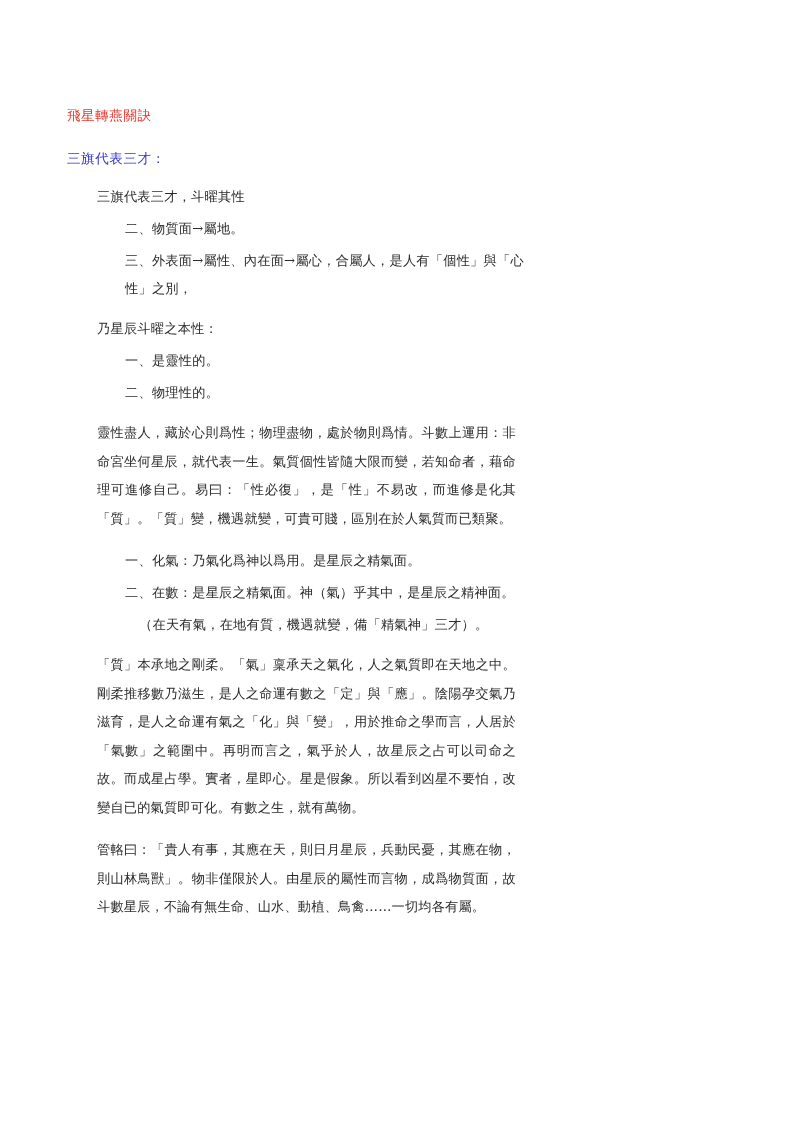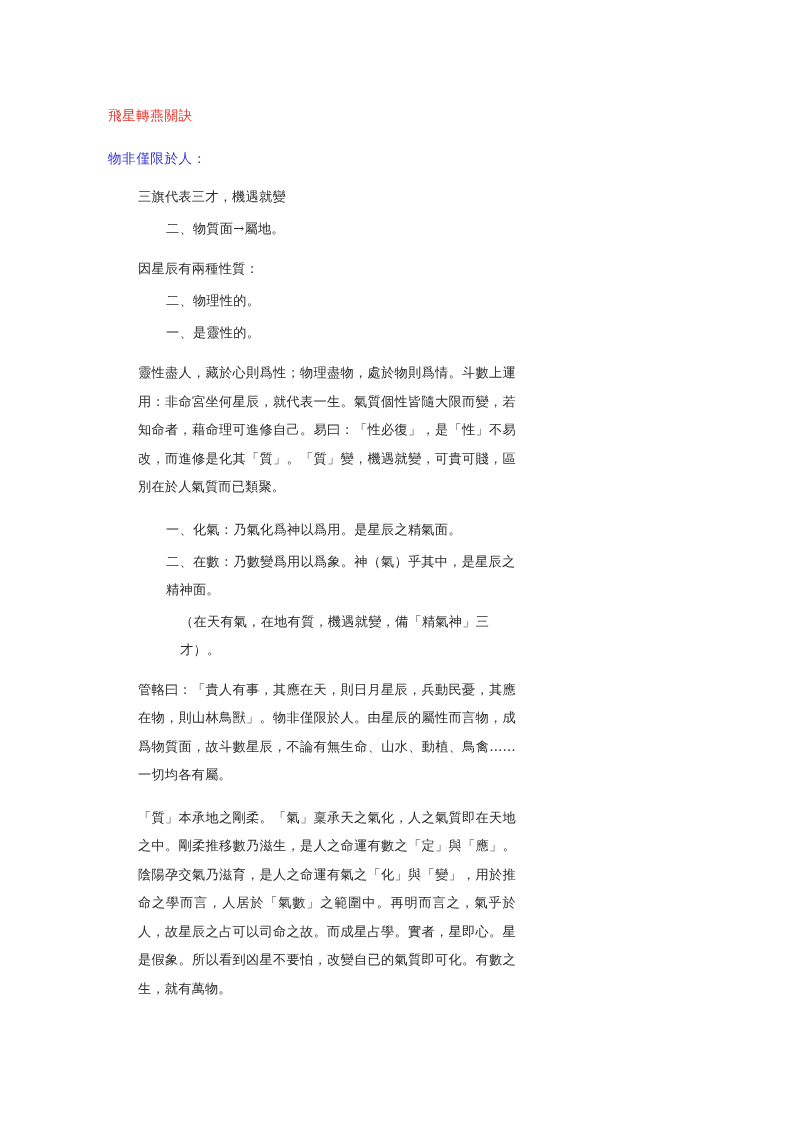--- a/index.html
+++ b/index.html
@@ -15,21 +15,21 @@
     font-family: "DejaVu Serif", "Liberation Serif", serif;
     color: #2b2b2b;
     -webkit-font-smoothing: antialiased;
   }
 
   .page {
     position: relative;
     width: 644px;
     height: 1122px;
     box-sizing: border-box;
-    padding: 104px 120px 0 108px;
+    padding: 104px 120px 0 67px;
   }
 
   
   .doc-title {
     font-size: 13.5px;
     line-height: 22px;
     font-weight: 400;
     margin: 0 0 21px 0;
     letter-spacing: 0.6px;
   }
@@ -83,45 +83,46 @@
     max-width: 515px;
   }
 </style>
 </head>
 <body style="background: rgb(255, 255, 255); color: rgb(43, 43, 43);">
 
 <div class="page">
 
   <h1 class="doc-title" style="color: rgb(232, 52, 43);">飛星轉燕關訣</h1>
 
-  <h2 class="doc-subtitle" style="color: rgb(51, 51, 204);">物非僅限於人：</h2>
+  <h2 class="doc-subtitle" style="color: rgb(51, 51, 204);">三旗代表三才：</h2>
 
   <div class="block">
-    <p class="lead">三旗代表三才，機遇就變</p>
+    <p class="lead">三旗代表三才，斗曜其性</p>
     <p class="item">二、物質面→屬地。</p>
+    <p class="item">三、外表面→屬性、內在面→屬心，合屬人，是人有「個性」與「心性」之別，</p>
   </div>
 
   <div class="block">
-    <p class="lead">因星辰有兩種性質：</p>
+    <p class="lead">乃星辰斗曜之本性：</p>
+    <p class="item">一、是靈性的。</p>
     <p class="item">二、物理性的。</p>
-    <p class="item">一、是靈性的。</p>
   </div>
 
   <div class="block">
     <p class="flow">靈性盡人，藏於心則爲性；物理盡物，處於物則爲情。斗數上運用：非命宮坐何星辰，就代表一生。氣質個性皆隨大限而變，若知命者，藉命理可進修自己。易曰：「性必復」，是「性」不易改，而進修是化其「質」。「質」變，機遇就變，可貴可賤，區別在於人氣質而已類聚。</p>
   </div>
 
   <div class="block">
     <p class="item">一、化氣：乃氣化爲神以爲用。是星辰之精氣面。</p>
-    <p class="item">二、在數：乃數變爲用以爲象。神（氣）乎其中，是星辰之精神面。</p>
+    <p class="item">二、在數：是星辰之精氣面。神（氣）乎其中，是星辰之精神面。</p>
     <p class="item note">（在天有氣，在地有質，機遇就變，備「精氣神」三才）。</p>
+  </div>
+
+  <div class="block">
+    <p class="flow">「質」本承地之剛柔。「氣」稟承天之氣化，人之氣質即在天地之中。剛柔推移數乃滋生，是人之命運有數之「定」與「應」。陰陽孕交氣乃滋育，是人之命運有氣之「化」與「變」，用於推命之學而言，人居於「氣數」之範圍中。再明而言之，氣乎於人，故星辰之占可以司命之故。而成星占學。實者，星即心。星是假象。所以看到凶星不要怕，改變自已的氣質即可化。有數之生，就有萬物。</p>
   </div>
 
   <div class="block">
     <p class="flow">管輅曰：「貴人有事，其應在天，則日月星辰，兵動民憂，其應在物，則山林鳥獸」。物非僅限於人。由星辰的屬性而言物，成爲物質面，故斗數星辰，不論有無生命、山水、動植、鳥禽……一切均各有屬。</p>
   </div>
 
-  <div class="block">
-    <p class="flow">「質」本承地之剛柔。「氣」稟承天之氣化，人之氣質即在天地之中。剛柔推移數乃滋生，是人之命運有數之「定」與「應」。陰陽孕交氣乃滋育，是人之命運有氣之「化」與「變」，用於推命之學而言，人居於「氣數」之範圍中。再明而言之，氣乎於人，故星辰之占可以司命之故。而成星占學。實者，星即心。星是假象。所以看到凶星不要怕，改變自已的氣質即可化。有數之生，就有萬物。</p>
-  </div>
-
 
 </div>
 
 </body></html>

